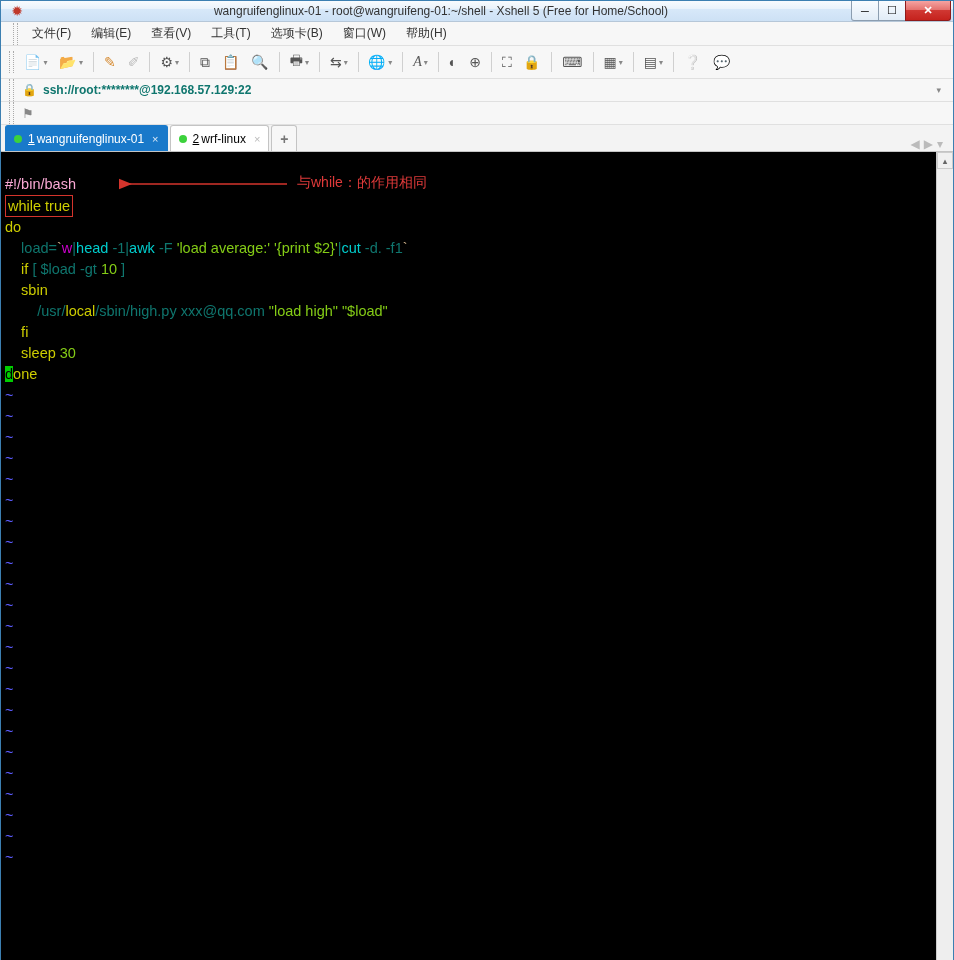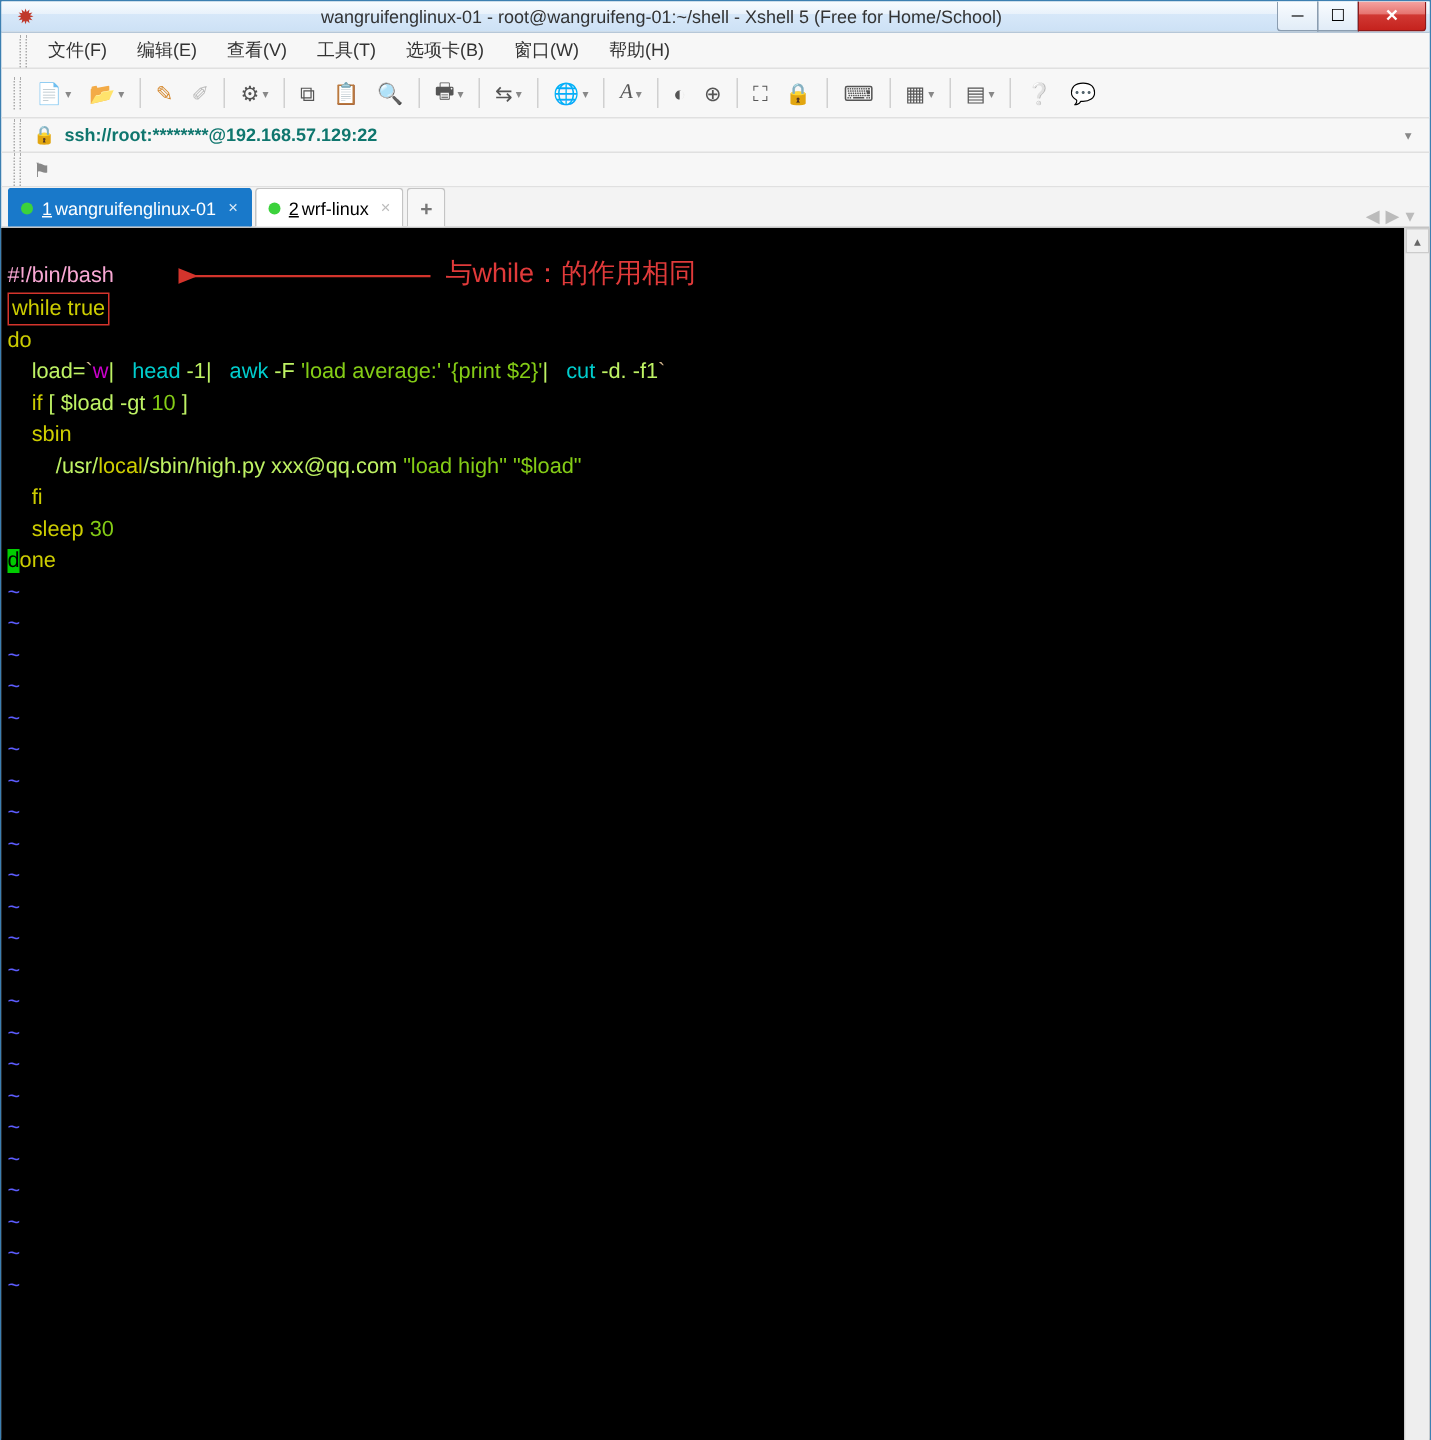--- a/index.html
+++ b/index.html
@@ -53,29 +53,29 @@
 
 .terminal-wrap { flex:1; display:flex; background:#000; position:relative; }
 .terminal { flex:1; background:#000; font-family:Consolas,"Courier New",monospace; font-size:14.5px; line-height:20px; padding:2px 4px; color:#ccc; position:relative; white-space:pre; overflow:hidden; }
 .scrollbar { width:17px; background:#eee; border-left:1px solid #ccc; display:flex; flex-direction:column; }
 .sb-btn { height:17px; background:#f0f0f0; border:1px solid #ccc; display:flex; align-items:center; justify-content:center; font-size:9px; color:#666; }
 .sb-track { flex:1; background:#eee; }
 
 
 .c-blue { color:#f9a8d4; }
 .c-yellow { color:#cdcd00; }
-.c-cyan { color:#00cdcd;padding-left:12px; }
+.c-cyan { color:#00cdcd; }
 .c-red { color:#84cc16; }
 .c-magenta { color:#cd00cd; }
 .c-tan { color:#d2b48c; }
-.c-white { color:#bef264; }
+.c-white { color:#0f766e; }
 .c-green-bg { background:#00cd00; color:#000; }
 .box-red { border:1px solid #d4342c; padding:0 2px; display:inline-block; }
 .tilde { color:#5c5cff; }
-.ann { color:#e03a3a; position:absolute; font-family:"Microsoft YaHei",sans-serif; font-size:18px; }
+.ann { color:#e03a3a; position:absolute; font-family:"Microsoft YaHei",sans-serif; font-size:14px; }
 .ann-arrow { position:absolute; }
 </style>
 </head>
 <body>
 
 <div class="window">
 
   <div class="titlebar">
     <span class="icon">✹</span>
     <span class="title">wangruifenglinux-01 - root@wangruifeng-01:~/shell - Xshell 5 (Free for Home/School)</span>

